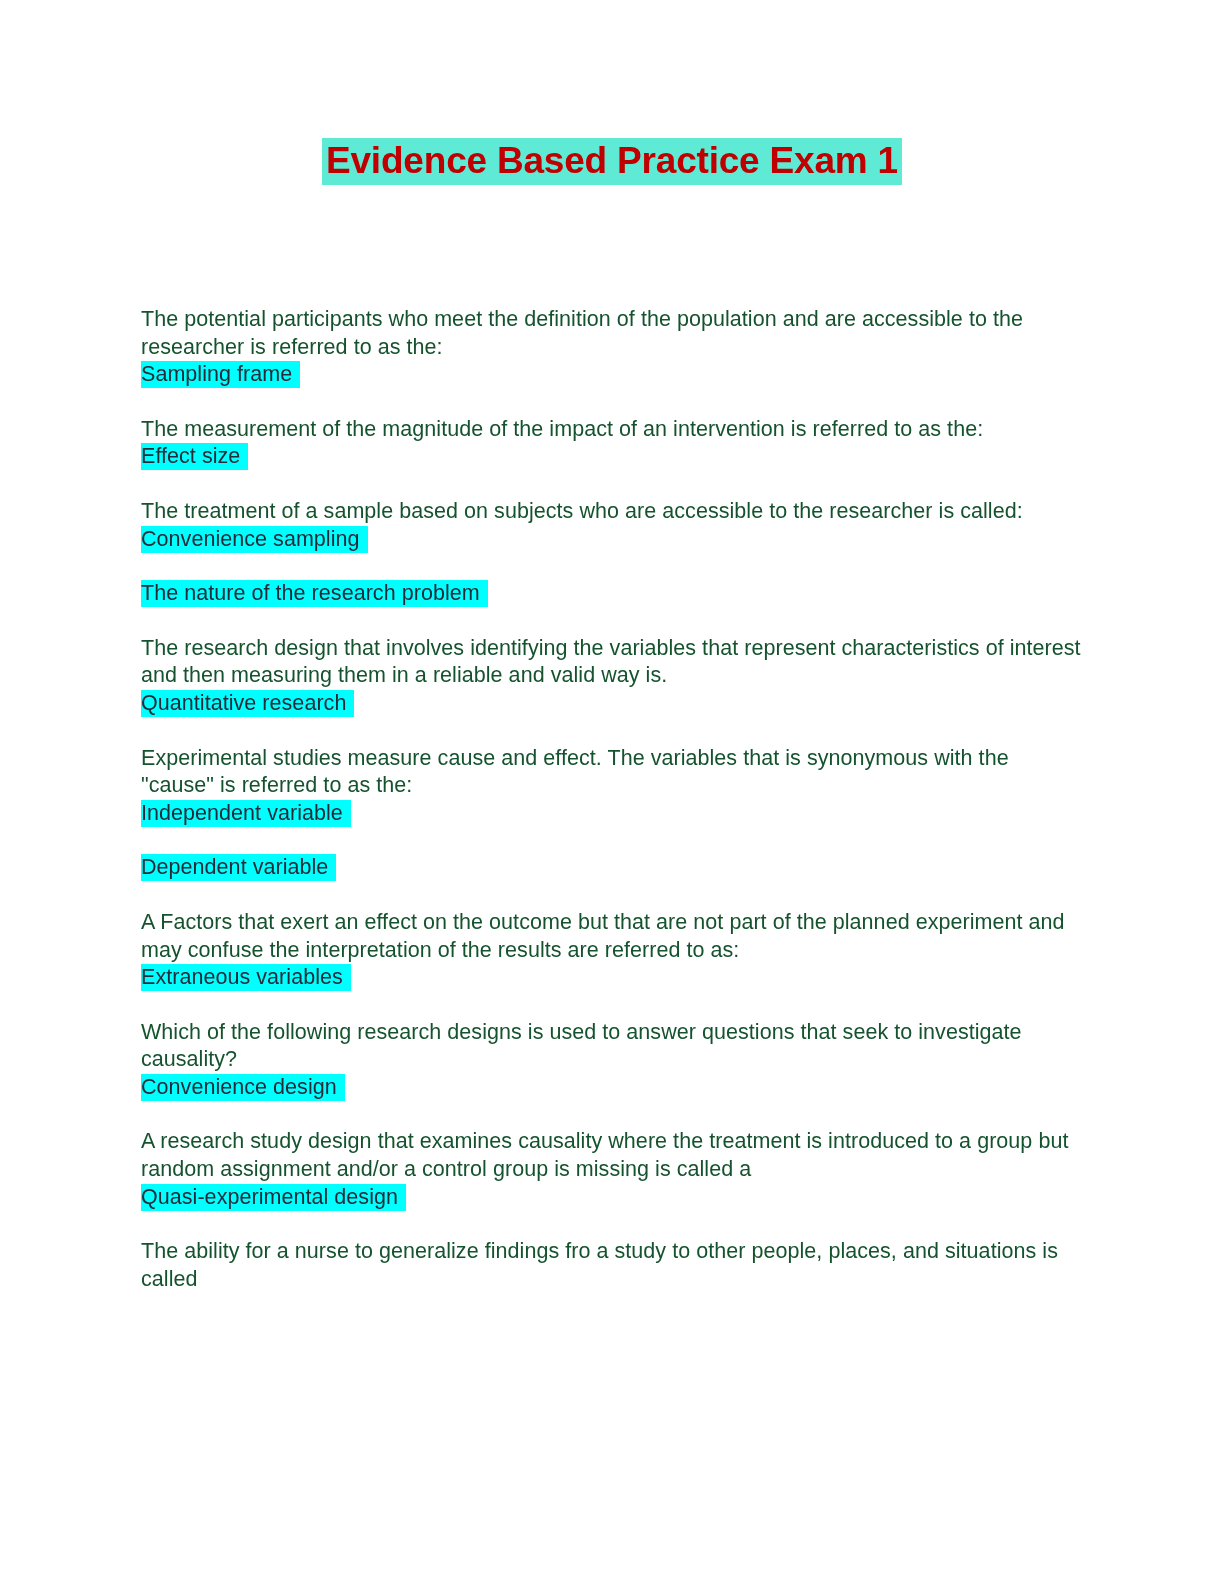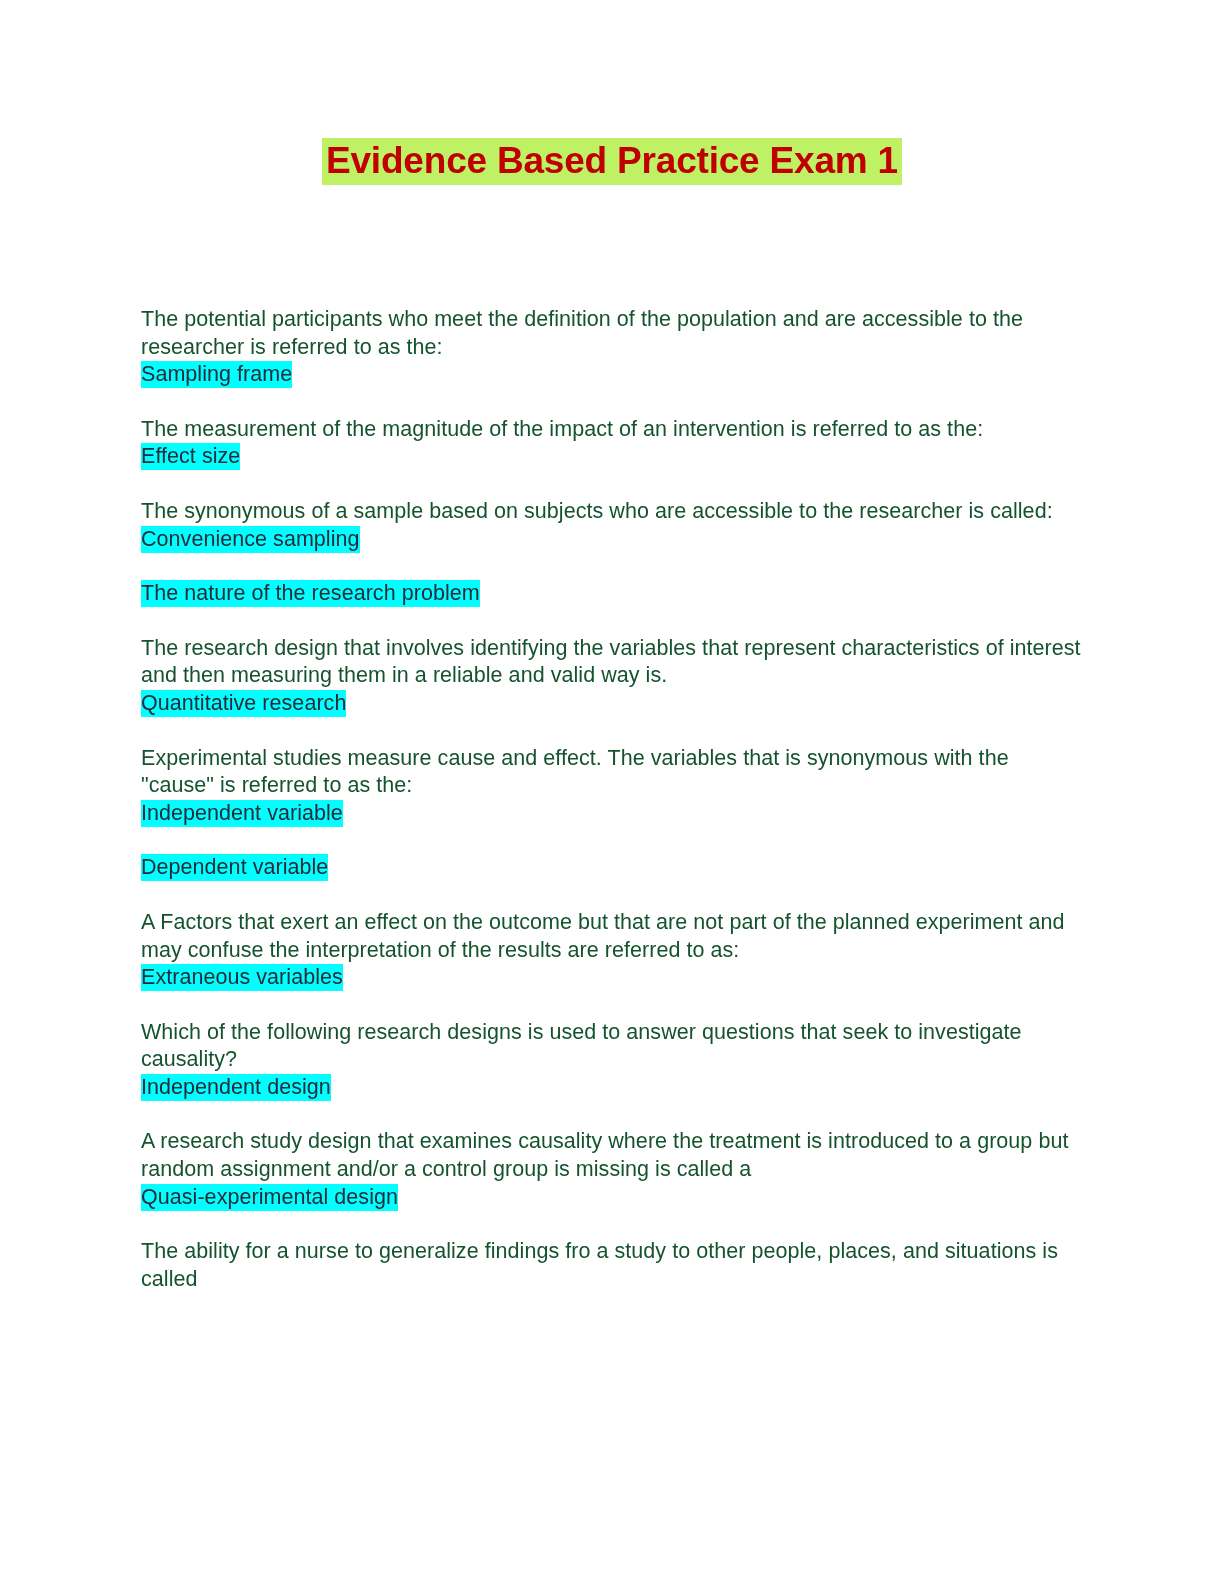--- a/index.html
+++ b/index.html
@@ -29,21 +29,21 @@
     top: 138px;
     width: 1224px;
     text-align: center;
   }
   .doc-title {
     display: inline-block;
     font-size: 37px;
     font-weight: bold;
     line-height: 44px;
     color: #C00000;
-    background: #bef264;
+    background: #5eead4;
     padding: 1px 4px 2px 4px;
     letter-spacing: -0.2px;
     white-space: nowrap;
   }
 
   
   .body-col {
     position: absolute;
     left: 141px;
     top: 306px;
@@ -70,21 +70,21 @@
 
   .answer {
     display: inline;
     font-size: 21.5px;
     line-height: 27.6px;
     color: #262B3A;
     background: #00FFFF;
     letter-spacing: 0.05px;
     box-decoration-break: clone;
     -webkit-box-decoration-break: clone;
-    padding: 1px 0 2px 0;
+    padding: 1px 8px 2px 0;
   }
 </style>
 </head>
 <body>
 
 <div class="page">
 
   <div class="title-wrap">
     <span class="doc-title">Evidence Based Practice Exam 1</span>
   </div>
@@ -92,21 +92,21 @@
   <div class="body-col">
       <div class="qa-block">
         <p class="q-text">The potential participants who meet the definition of the population and are accessible to the researcher is referred to as the:</p>
         <div class="a-line"><span class="answer">Sampling frame</span></div>
       </div>
       <div class="qa-block">
         <p class="q-text">The measurement of the magnitude of the impact of an intervention is referred to as the:</p>
         <div class="a-line"><span class="answer">Effect size</span></div>
       </div>
       <div class="qa-block">
-        <p class="q-text">The synonymous of a sample based on subjects who are accessible to the researcher is called:</p>
+        <p class="q-text">The treatment of a sample based on subjects who are accessible to the researcher is called:</p>
         <div class="a-line"><span class="answer">Convenience sampling</span></div>
       </div>
       <div class="qa-block">
         <div class="a-line"><span class="answer">The nature of the research problem</span></div>
       </div>
       <div class="qa-block">
         <p class="q-text">The research design that involves identifying the variables that represent characteristics of interest and then measuring them in a reliable and valid way is.</p>
         <div class="a-line"><span class="answer">Quantitative research</span></div>
       </div>
       <div class="qa-block">
@@ -115,21 +115,21 @@
       </div>
       <div class="qa-block">
         <div class="a-line"><span class="answer">Dependent variable</span></div>
       </div>
       <div class="qa-block">
         <p class="q-text">A Factors that exert an effect on the outcome but that are not part of the planned experiment and may confuse the interpretation of the results are referred to as:</p>
         <div class="a-line"><span class="answer">Extraneous variables</span></div>
       </div>
       <div class="qa-block">
         <p class="q-text">Which of the following research designs is used to answer questions that seek to investigate causality?</p>
-        <div class="a-line"><span class="answer">Independent design</span></div>
+        <div class="a-line"><span class="answer">Convenience design</span></div>
       </div>
       <div class="qa-block">
         <p class="q-text">A research study design that examines causality where the treatment is introduced to a group but random assignment and/or a control group is missing is called a</p>
         <div class="a-line"><span class="answer">Quasi-experimental design</span></div>
       </div>
       <div class="qa-block no-answer">
         <p class="q-text">The ability for a nurse to generalize findings fro a study to other people, places, and situations is called</p>
       </div>
     </div>
 

